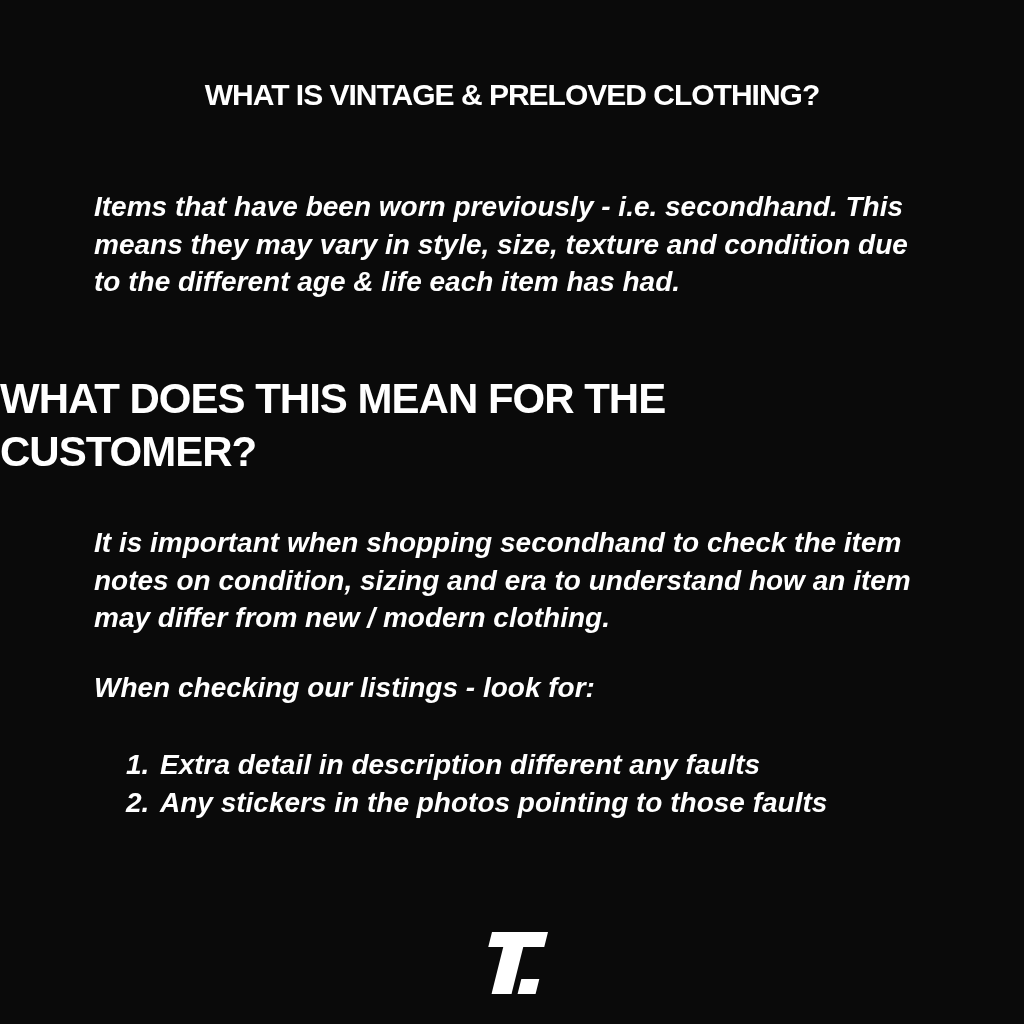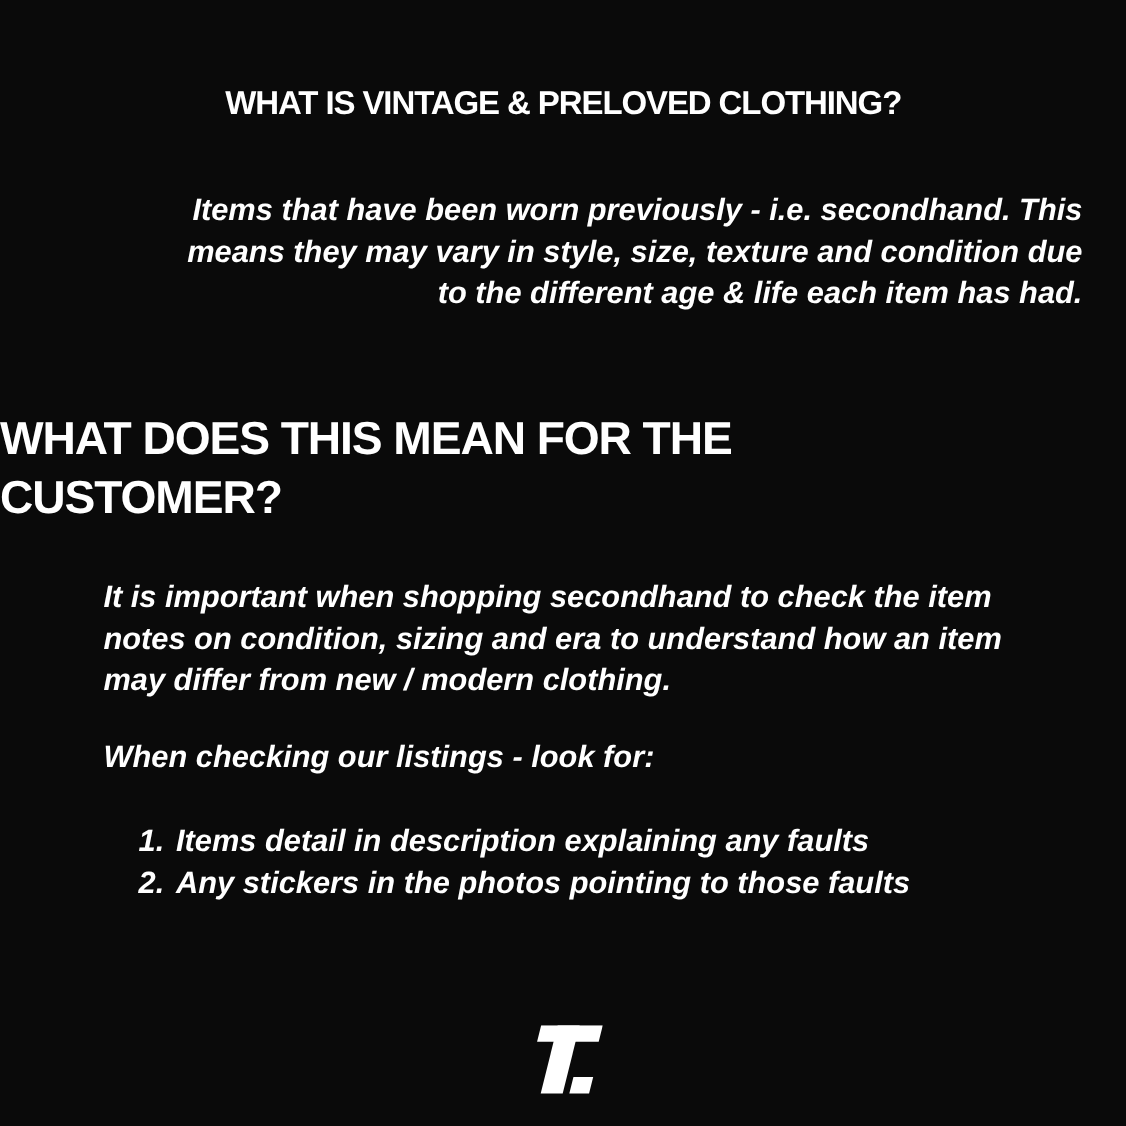--- a/index.html
+++ b/index.html
@@ -28,21 +28,21 @@
   .body-text {
     position: absolute;
     left: 94px;
     right: 40px;
     font-size: 28px;
     font-weight: 700;
     font-style: italic;
     line-height: 37.5px;
     white-space: pre-line;
   }
-  .para1 { top: 172px; text-align: right; }
+  .para1 { top: 188px; }
   .subtitle {
     position: absolute;
     top: 372px;
     left: 0;
     right: 0;
     text-align: left;
     font-size: 42px;
     font-weight: 700;
     letter-spacing: -1px;
     line-height: 53px;
@@ -96,21 +96,21 @@
 
   <p class="body-text para2">It is important when shopping secondhand to check the item
 notes on condition, sizing and era to understand how an item
 may differ from new / modern clothing.</p>
 
   <p class="body-text note">When checking our listings - look for:</p>
 
   <ol class="checklist">
     <li class="check-item">
       <span class="num">1.</span>
-      <span class="txt">Items detail in description explaining any faults</span>
+      <span class="txt">Extra detail in description different any faults</span>
     </li>
     <li class="check-item">
       <span class="num">2.</span>
       <span class="txt">Any stickers in the photos pointing to those faults</span>
     </li>
   </ol>
 
   <div class="logo">
     <svg viewBox="0 0 72 63" xmlns="http://www.w3.org/2000/svg" aria-label="T.">
       <g transform="skewX(-14)" fill="#ffffff">

